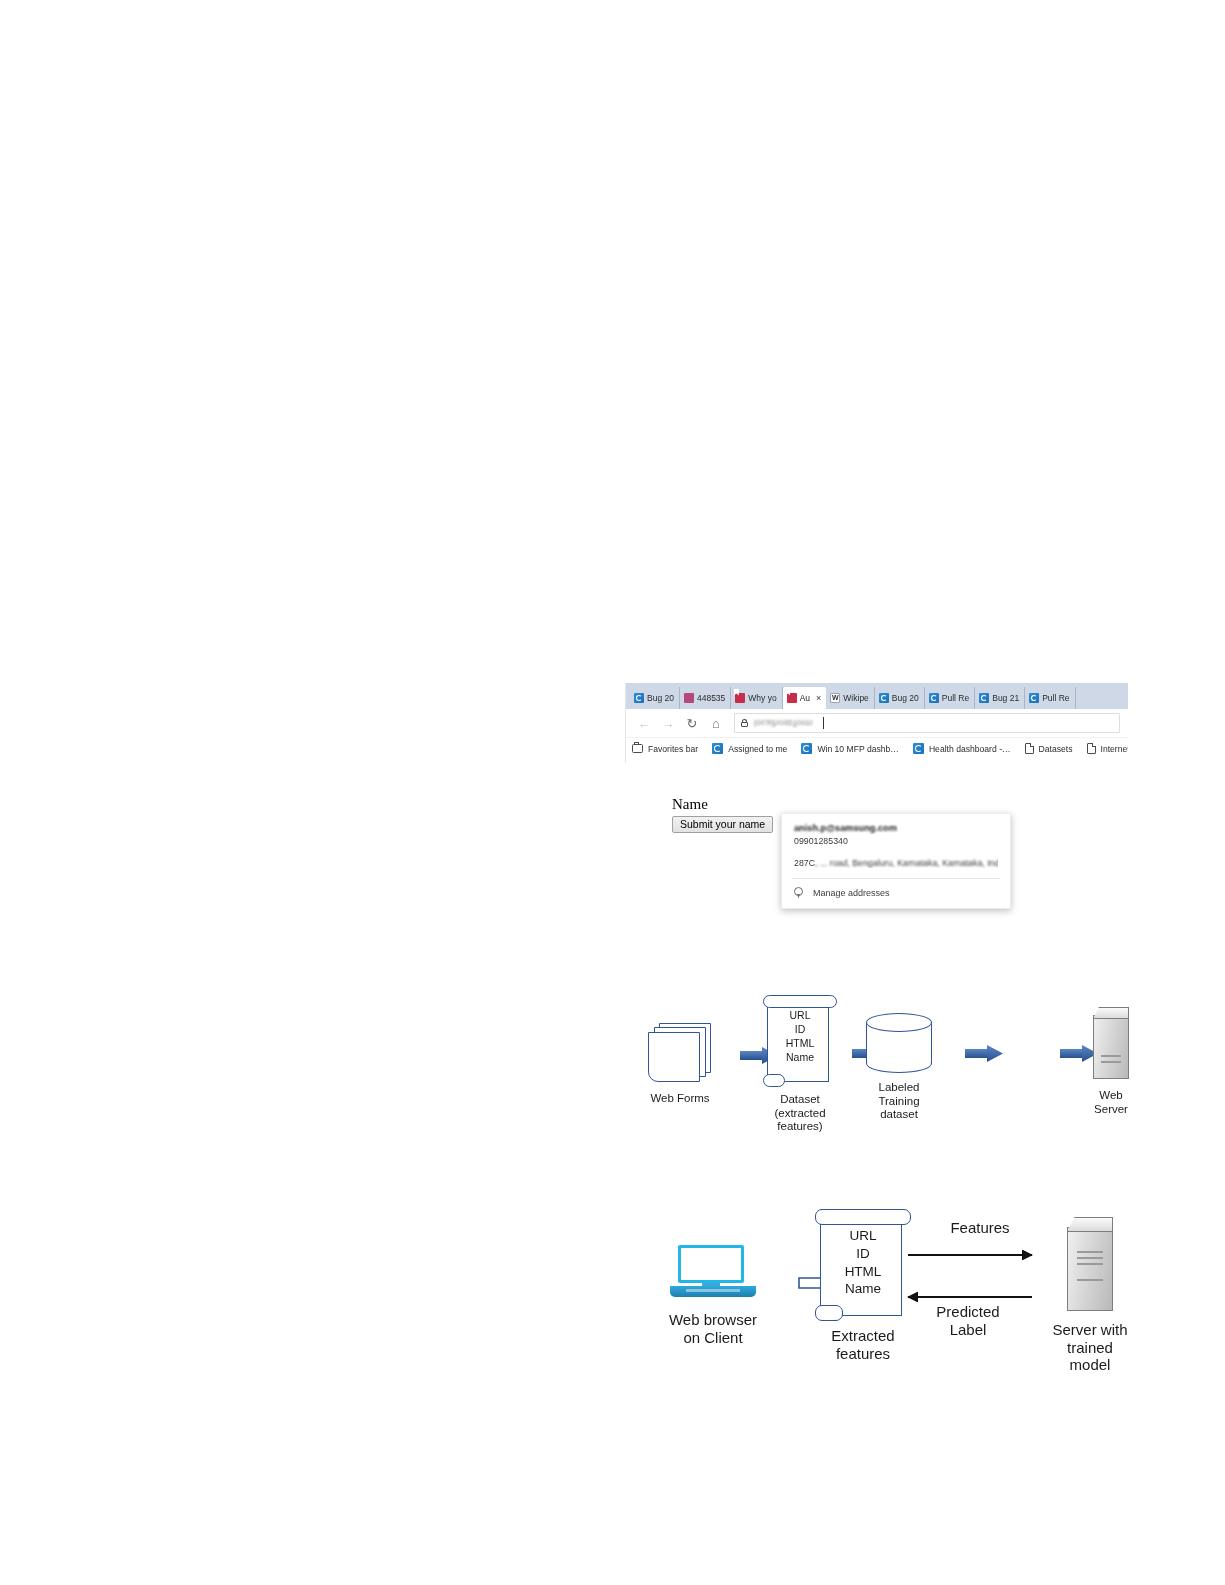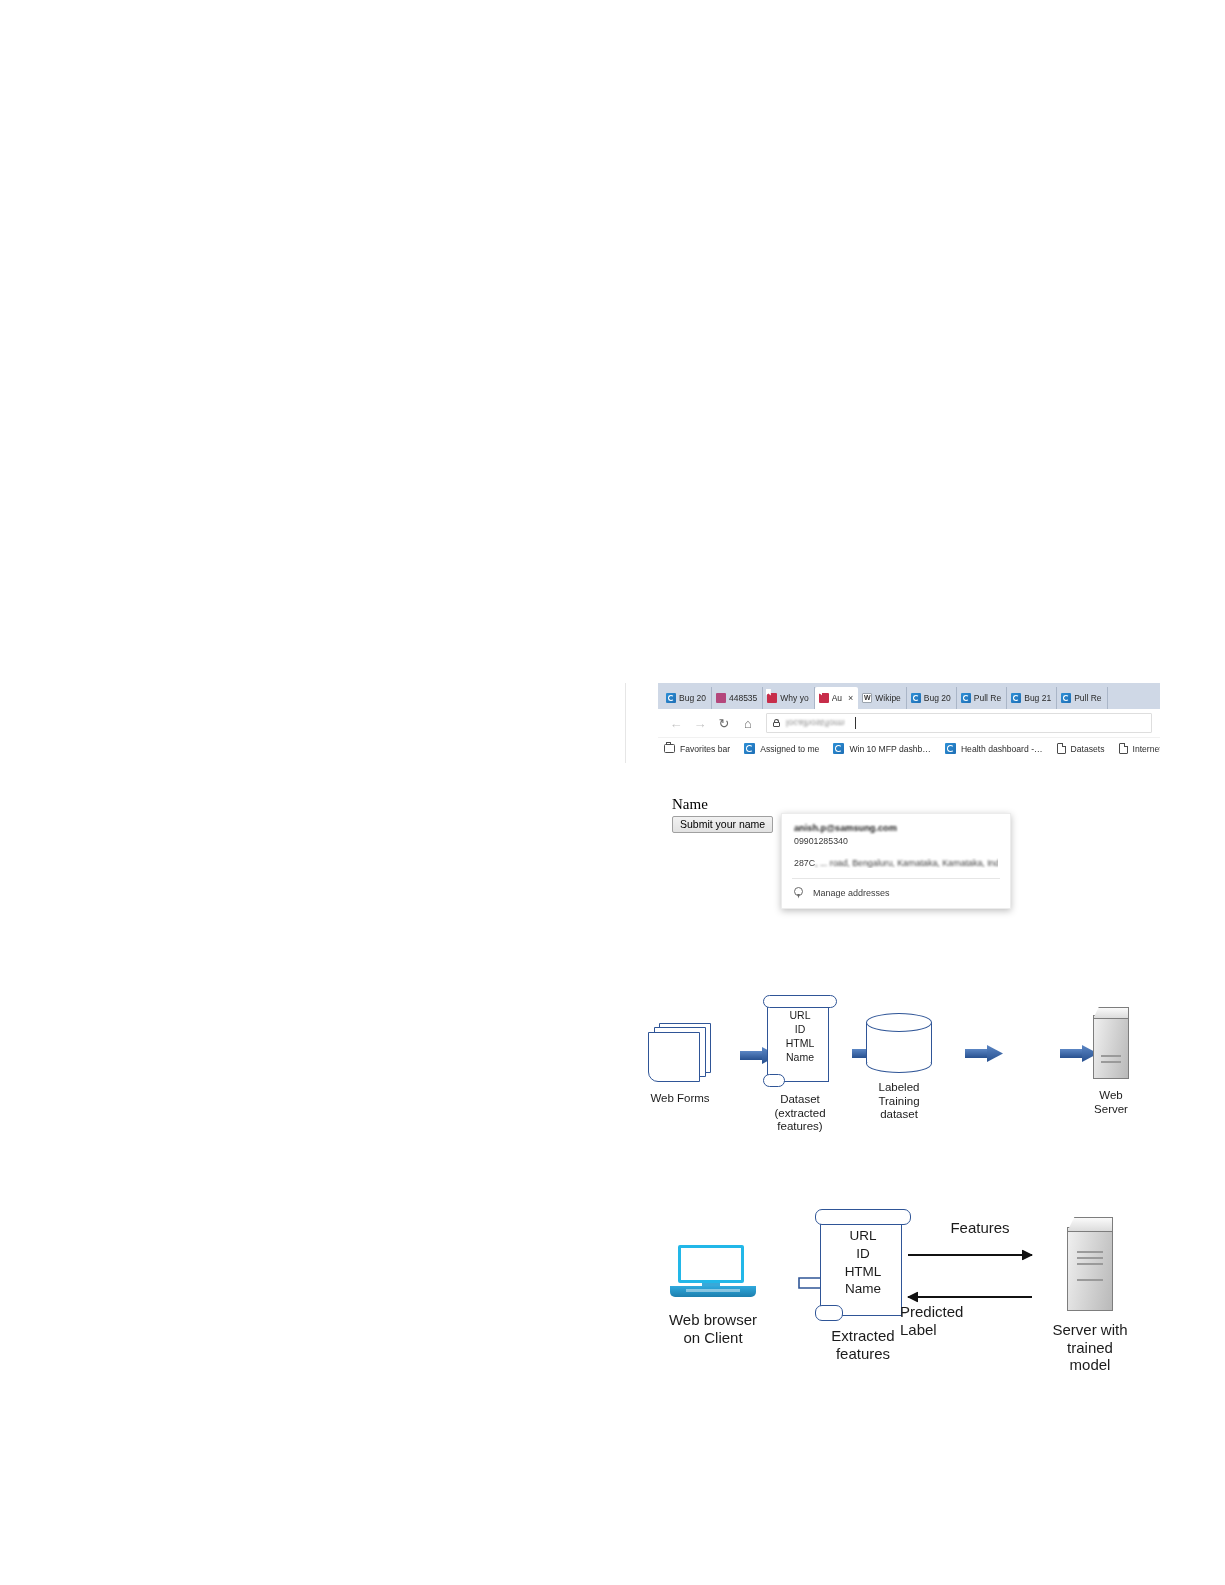--- a/index.html
+++ b/index.html
@@ -18,21 +18,20 @@
   
   .browser {
     position: absolute;
     left: 625px;
     top: 683px;
     width: 502px;
     height: 80px;
     background: #ffffff;
     overflow: hidden;
     border-left: 1px solid #e6e6e6;
-    padding-left: 32px;
   }
   .tabstrip {
     position: relative;
     height: 26px;
     background: #cfd8e6;
     display: flex;
     align-items: flex-end;
     padding-left: 4px;
     box-sizing: border-box;
   }
@@ -641,21 +640,21 @@
   <div class="dg-label" style="position:absolute; left:300px; top:24px; width:120px; text-align:center;">Features</div>
   <div class="arrow-black" style="left:288px; top:54px; width:124px; height:12px;">
     <div class="ln"></div>
       <div class="hd-r"></div>
   </div>
 
   <div class="arrow-black" style="left:288px; top:96px; width:124px; height:12px;">
     <div class="ln"></div>
       <div class="hd-l"></div>
   </div>
-  <div class="dg-label" style="position:absolute; left:280px; top:108px; width:120px; ">Predicted
+  <div class="dg-label" style="position:absolute; left:288px; top:108px; width:120px; text-align:center;">Predicted
 Label</div>
 
   <div class="dg-node" style="left:400px; top:22px; width:140px;">
     <div class="server-icon" style="margin:0 auto; width:62px; height:96px;">
       <div class="sv-front" style="left:8px; top:10px; width:46px; height:84px;"></div>
       <div class="sv-top" style="left:8px; top:0; width:46px; height:15px;"></div>
       <div class="sv-slot" style="left:18px; top:34px; width:26px;"></div>
       <div class="sv-slot" style="left:18px; top:40px; width:26px;"></div>
       <div class="sv-slot" style="left:18px; top:46px; width:26px;"></div>
       <div class="sv-slot" style="left:18px; top:62px; width:26px;"></div>

